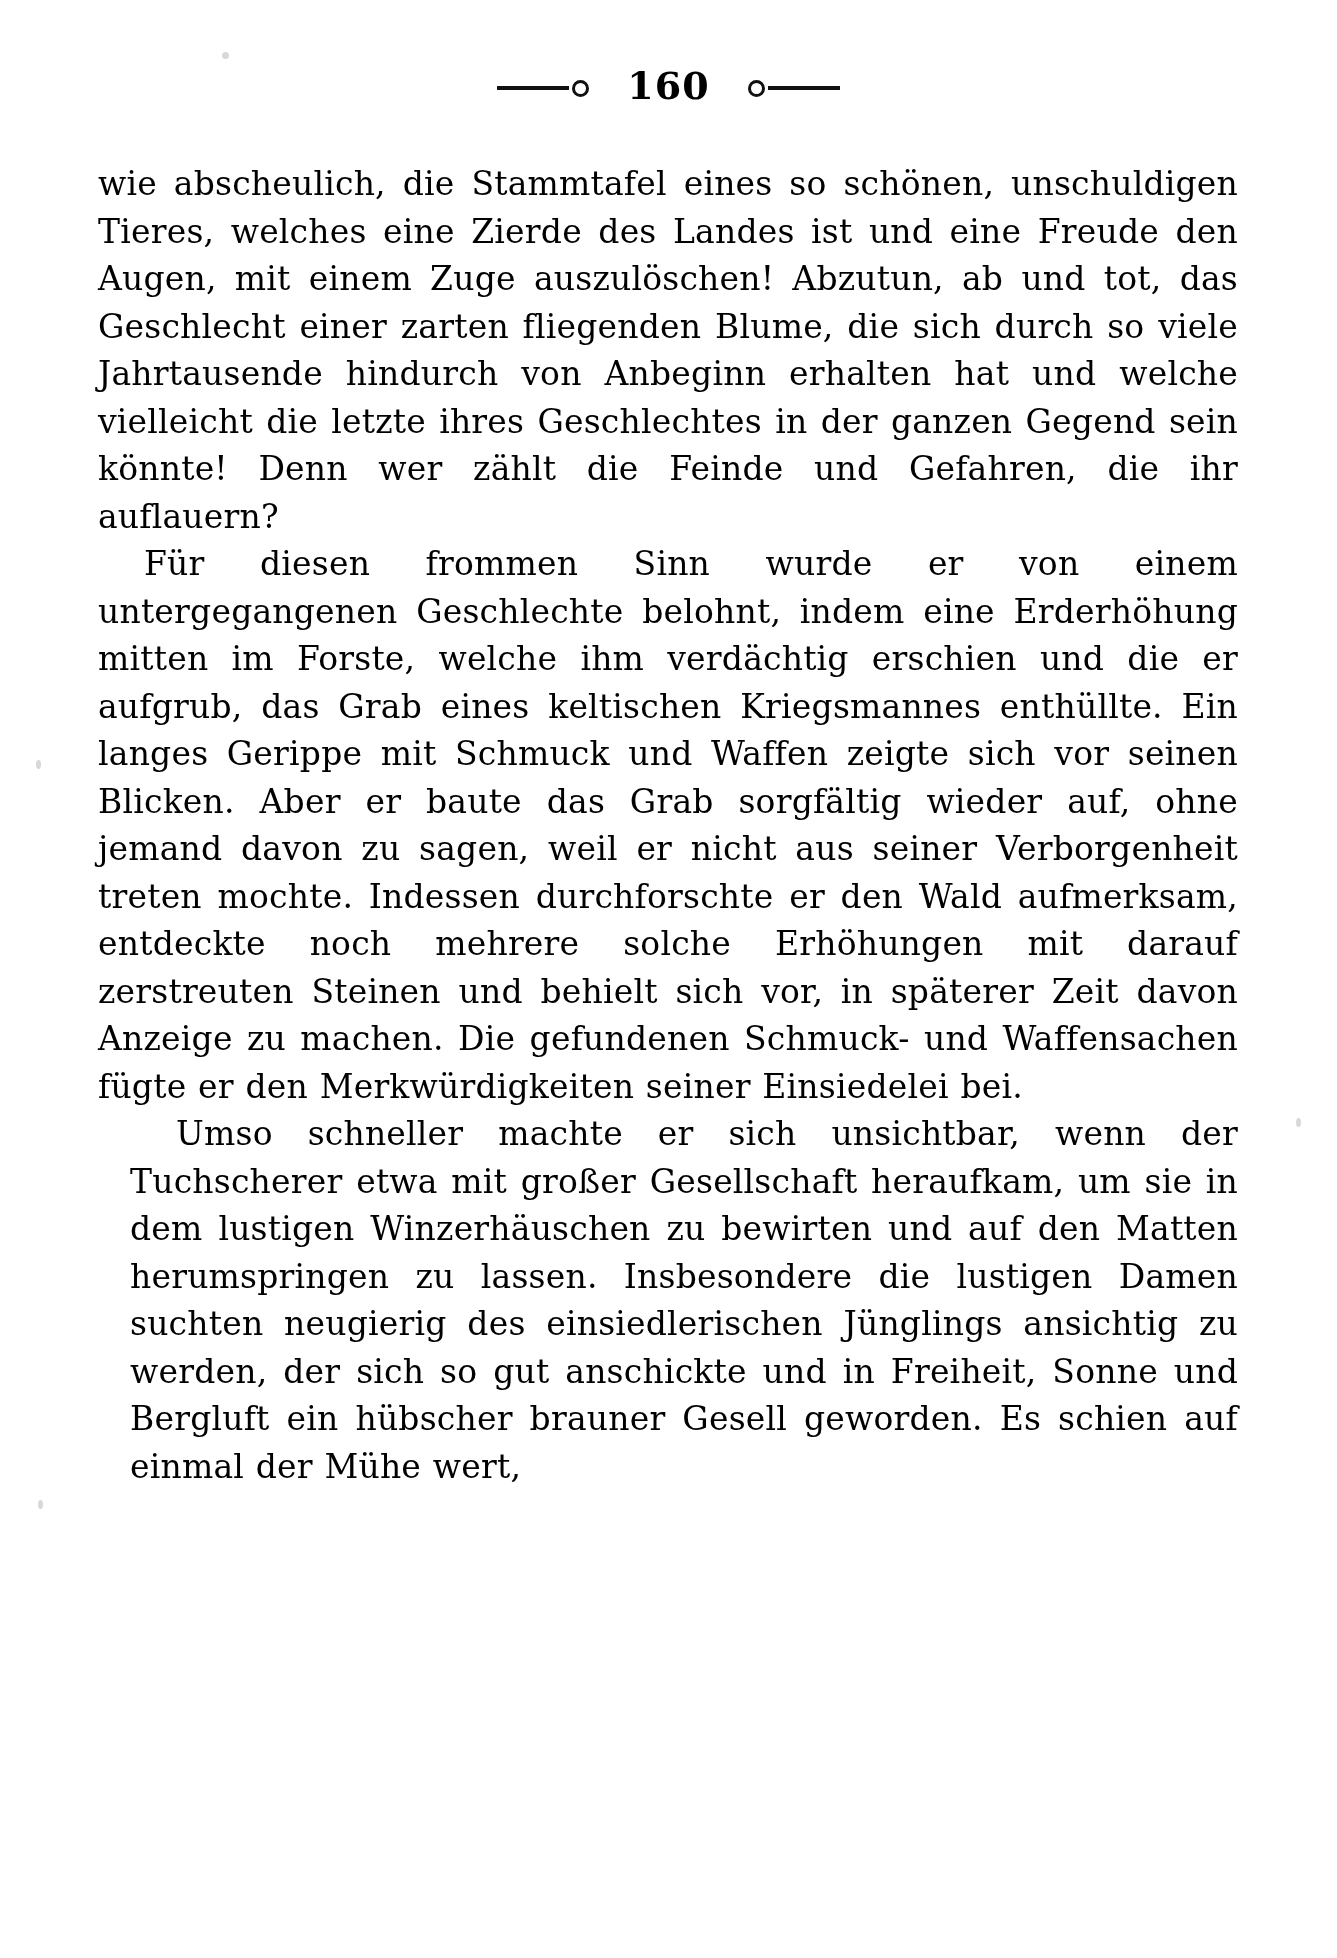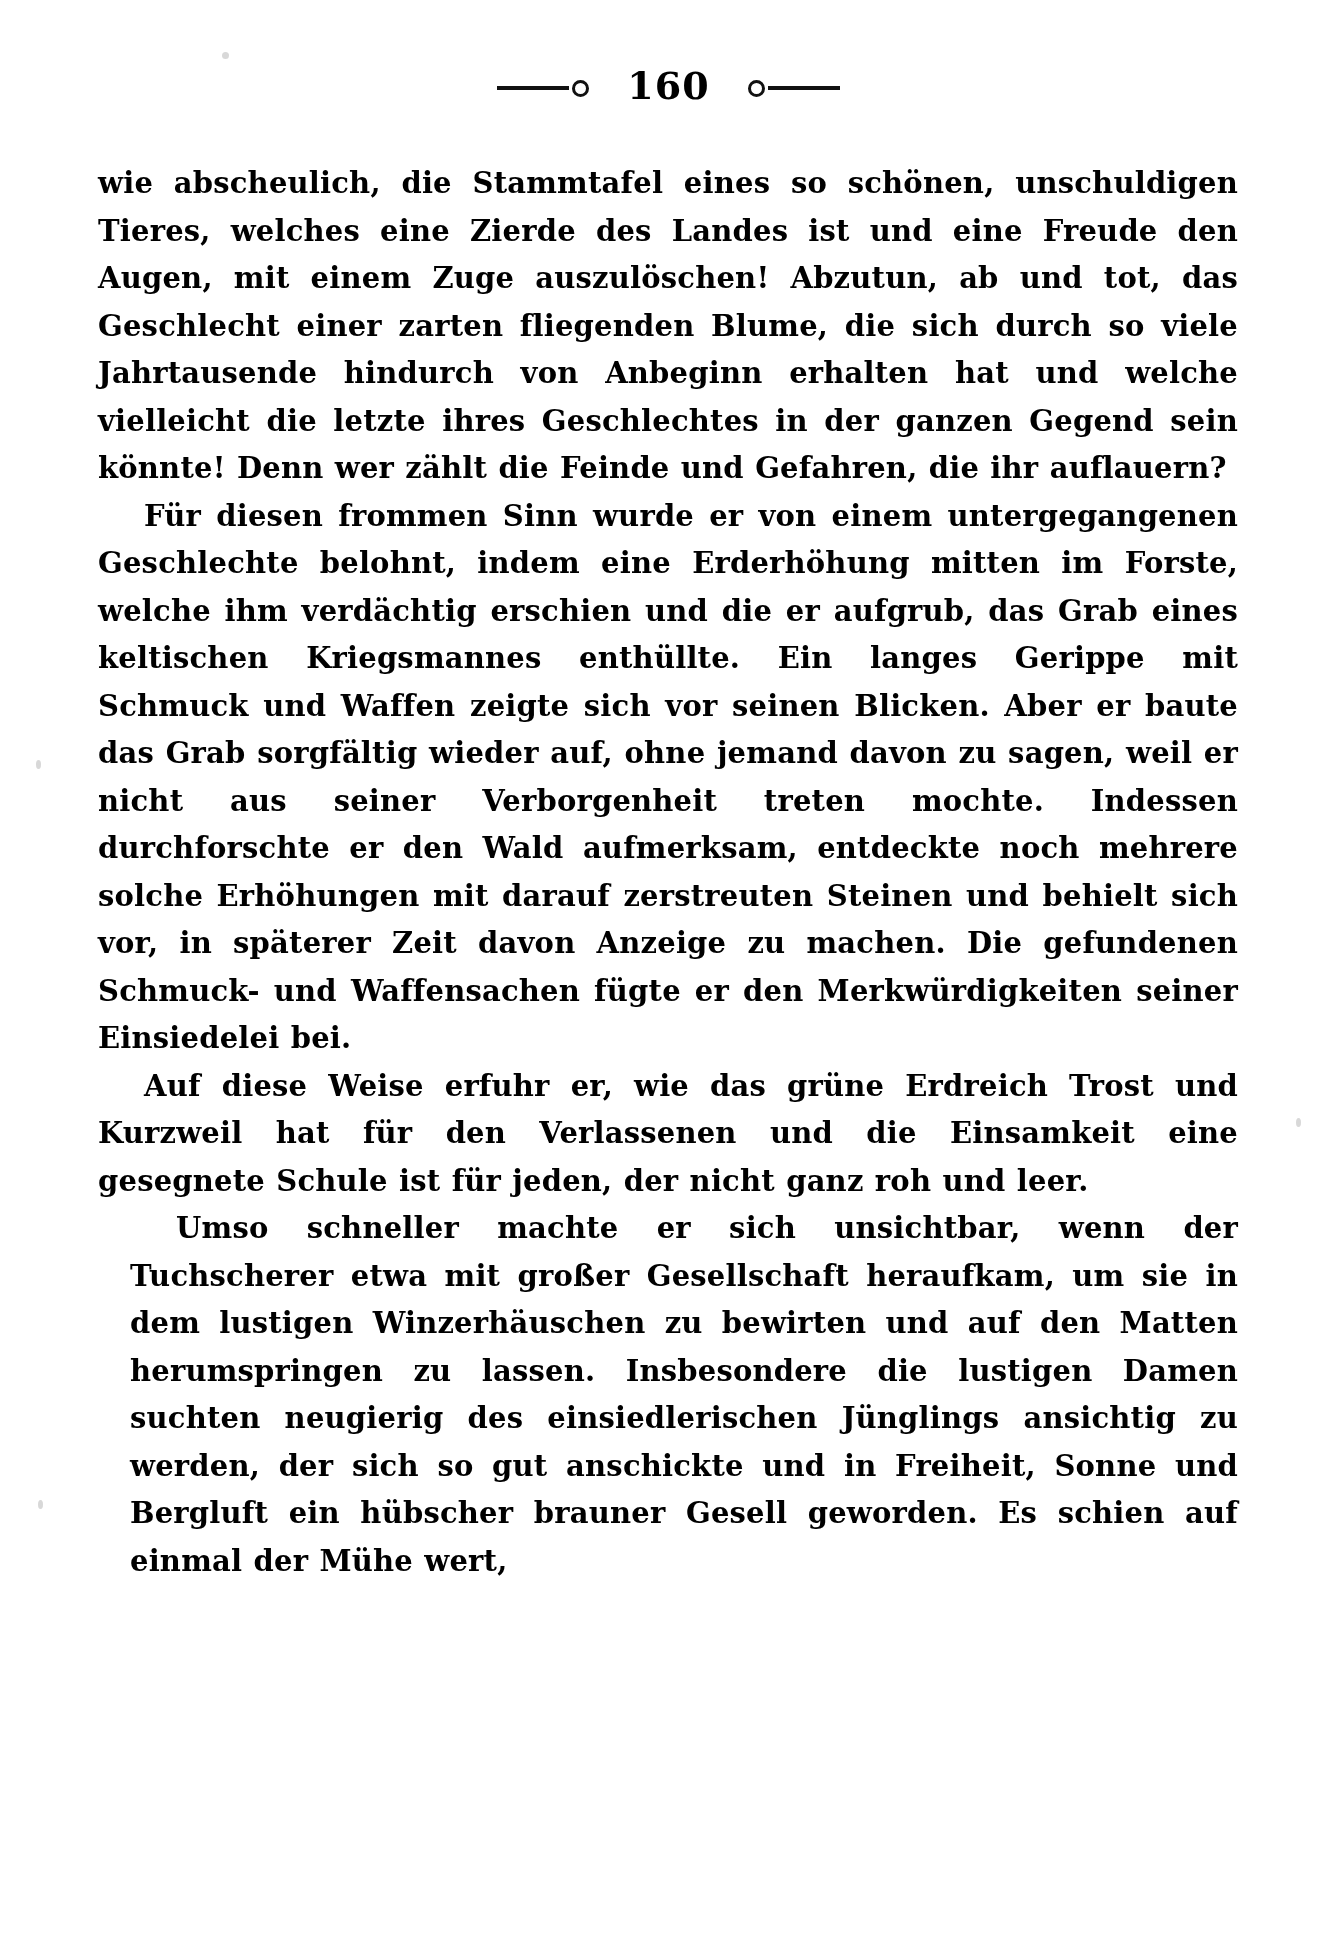--- a/index.html
+++ b/index.html
@@ -65,28 +65,28 @@
   
   .textblock {
     position: absolute;
     top: 160px;
     left: 98px;
     width: 1140px;
   }
   .para {
     margin: 0;
     font-family: "DejaVu Serif", serif;
-    font-size: 29px;
+    font-size: 33px;
     line-height: 47.5px;
     text-align: justify;
     text-justify: inter-word;
     word-spacing: 1px;
     letter-spacing: 0.2px;
     
-    font-weight: 700;
+    font-weight: 400;
     -webkit-font-smoothing: none;
   }
   .para.indent {
     text-indent: 46px;
   }
   .para + .para {
     margin-top: 0;
   }
   
   .para:last-child {
@@ -113,21 +113,20 @@
     <span class="folio">160</span>
     <span class="rule-right">
       <span class="rule-dot"></span>
         <span class="rule-line"></span>
     </span>
   </div>
 
   <div class="textblock">
     <p class="para">wie abscheulich, die Stammtafel eines so schönen, unschuldigen Tieres, welches eine Zierde des Landes ist und eine Freude den Augen, mit einem Zuge auszulöschen! Abzutun, ab und tot, das Geschlecht einer zarten fliegenden Blume, die sich durch so viele Jahrtausende hindurch von Anbeginn erhalten hat und welche vielleicht die letzte ihres Geschlechtes in der ganzen Gegend sein könnte! Denn wer zählt die Feinde und Gefahren, die ihr auflauern?</p>
     <p class="para indent">Für diesen frommen Sinn wurde er von einem untergegangenen Geschlechte belohnt, indem eine Erderhöhung mitten im Forste, welche ihm verdächtig erschien und die er aufgrub, das Grab eines keltischen Kriegsmannes enthüllte. Ein langes Gerippe mit Schmuck und Waffen zeigte sich vor seinen Blicken. Aber er baute das Grab sorgfältig wieder auf, ohne jemand davon zu sagen, weil er nicht aus seiner Verborgenheit treten mochte. Indessen durchforschte er den Wald aufmerksam, entdeckte noch mehrere solche Erhöhungen mit darauf zerstreuten Steinen und behielt sich vor, in späterer Zeit davon Anzeige zu machen. Die gefundenen Schmuck- und Waffensachen fügte er den Merkwürdigkeiten seiner Einsiedelei bei.</p>
-    <p class="para indent">Auf diese Weise erfuhr er, wie das grüne Erdreich Trost und Kurzweil hat für den Verlassenen und die Einsamkeit eine gesegnete Schule ist für jeden, der nicht ganz roh und leer.</p>
     <p class="para indent">Umso schneller machte er sich unsichtbar, wenn der Tuchscherer etwa mit großer Gesellschaft heraufkam, um sie in dem lustigen Winzerhäuschen zu bewirten und auf den Matten herumspringen zu lassen. Insbesondere die lustigen Damen suchten neugierig des einsiedlerischen Jünglings ansichtig zu werden, der sich so gut anschickte und in Freiheit, Sonne und Bergluft ein hübscher brauner Gesell geworden. Es schien auf einmal der Mühe wert,</p>
   </div>
 
   <span class="speck" style="left:222px;top:52px;width:7px;height:7px;"></span>
   <span class="speck" style="left:36px;top:760px;width:5px;height:9px;"></span>
   <span class="speck" style="left:38px;top:1500px;width:5px;height:9px;"></span>
   <span class="speck" style="left:1296px;top:1118px;width:5px;height:9px;"></span>
 
 </div>
 

